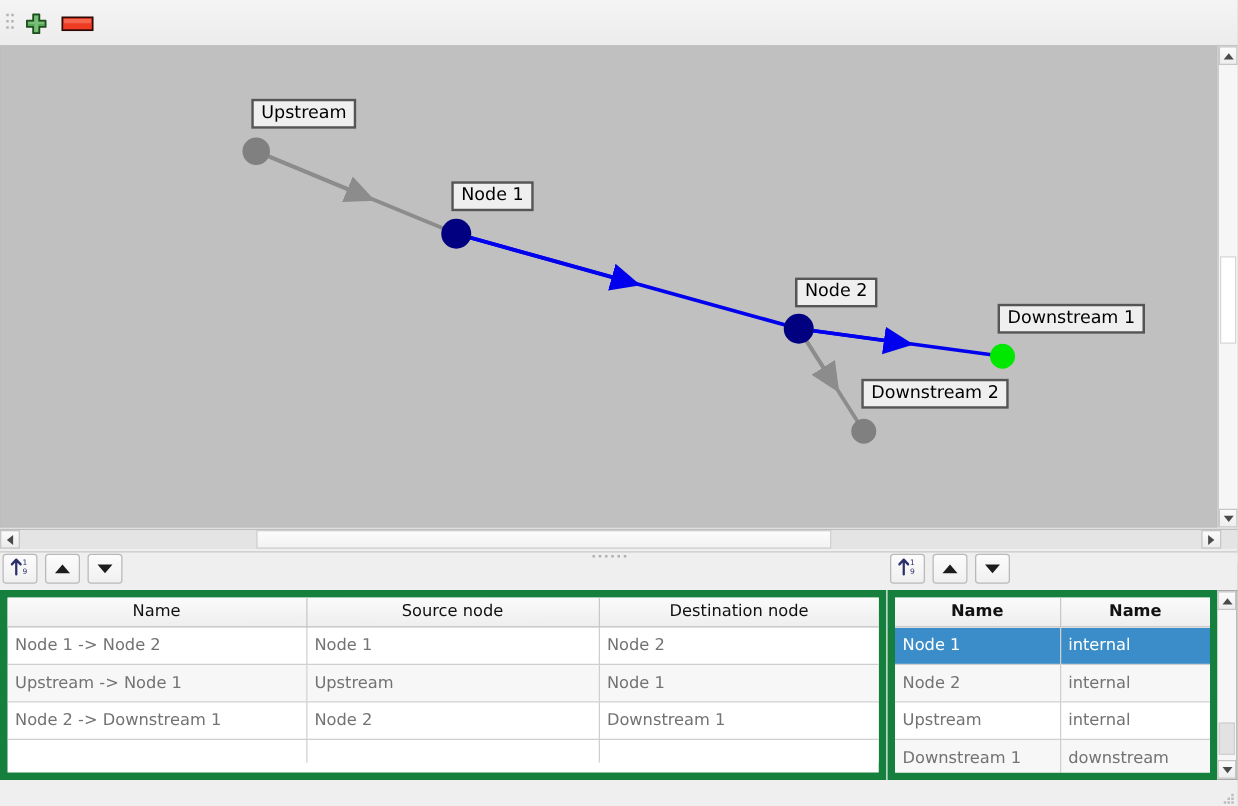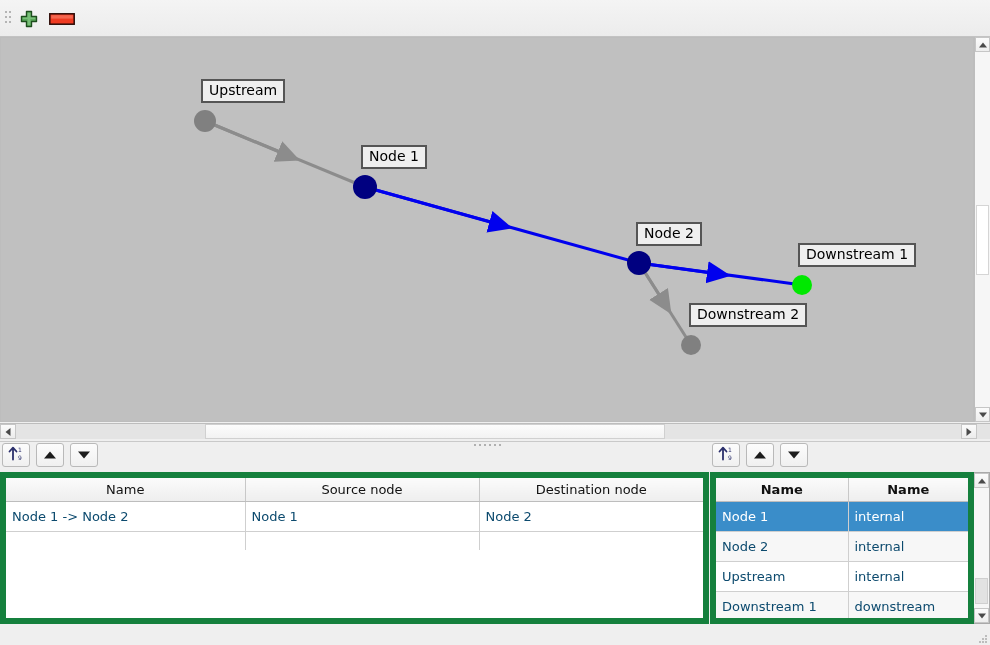--- a/index.html
+++ b/index.html
@@ -221,21 +221,21 @@
     padding: 0;
   }
   thead th:last-child { border-right: 0; }
   .tbl-right thead th { font-weight: bold; }
   tbody td {
     height: 29px;
     border-right: 1px solid #cfcfcf;
     border-bottom: 1px solid #cfcfcf;
     padding: 0 0 0 6px;
     font-size: 13px;
-    color: #0c4a6e;
+    color: #737373;
     white-space: nowrap;
     overflow: hidden;
   }
   tbody td:last-child { border-right: 0; }
   tbody tr.odd  td { background: #ffffff; }
   tbody tr.even td { background: #f7f7f7; }
   tbody tr.selected td { background: #3a8dc9; color: #ffffff; }
   tbody tr.filler td { height: 18px; background: #ffffff; border-bottom: 0; }
 
   .tbl-right-scroll {
@@ -417,20 +417,30 @@
           <th>Source node</th>
           <th>Destination node</th>
         </tr>
       </thead>
       <tbody>
         <tr class="odd">
           <td>Node 1 -&gt; Node 2</td>
           <td>Node 1</td>
           <td>Node 2</td>
         </tr>
+        <tr class="even">
+          <td>Upstream -&gt; Node 1</td>
+          <td>Upstream</td>
+          <td>Node 1</td>
+        </tr>
+        <tr class="odd">
+          <td>Node 2 -&gt; Downstream 1</td>
+          <td>Node 2</td>
+          <td>Downstream 1</td>
+        </tr>
         <tr class="filler">
           <td></td>
             <td></td>
             <td></td>
         </tr>
       </tbody>
     </table>
   </div>
 </div>
 

